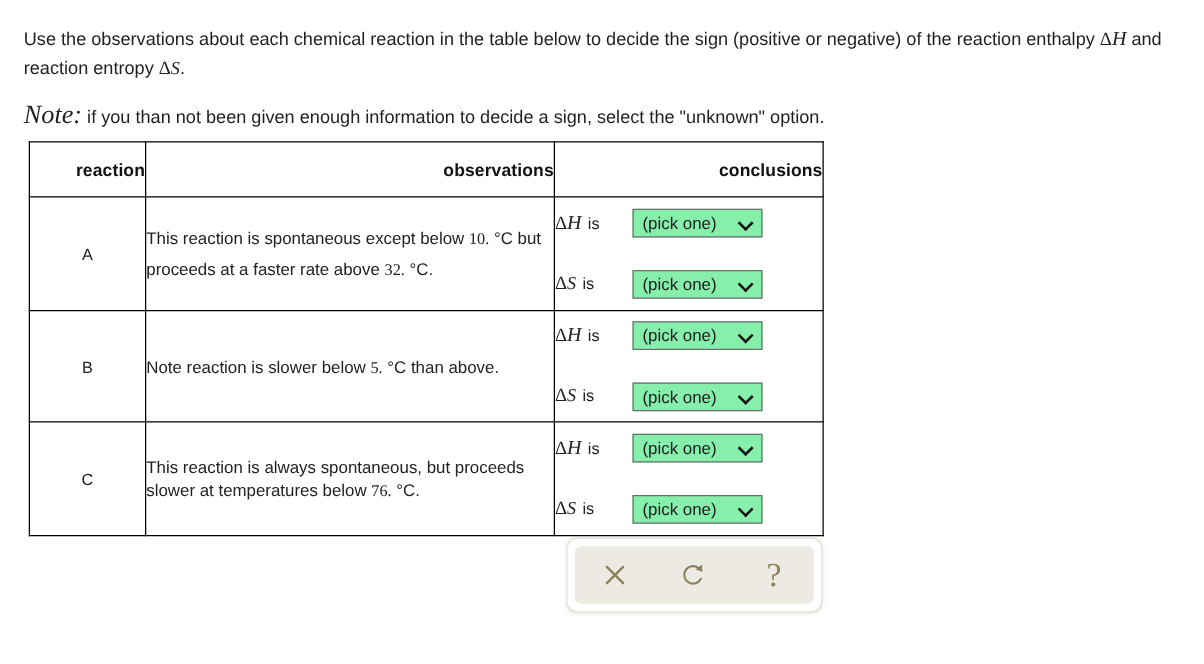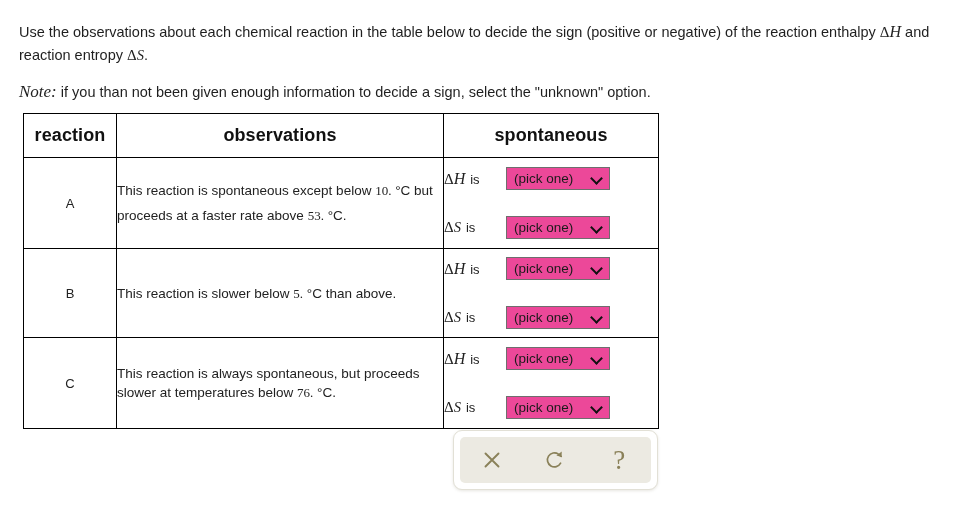--- a/index.html
+++ b/index.html
@@ -31,21 +31,21 @@
     left: 19px;
     top: 66px;
     width: 930px;
     font-size: 14.5px;
     line-height: 21px;
     color: #1f1f1f;
   }
   .note-label {
     font-family: "Liberation Serif", serif;
     font-style: italic;
-    font-size: 17px;
+    font-size: 21px;
   }
   
   .mathvar {
     font-family: "Liberation Serif", serif;
     font-style: italic;
     font-size: 16px;
     letter-spacing: 0;
   }
   .mathvar-s {
     font-family: "Liberation Serif", serif;
@@ -78,23 +78,23 @@
     border: 1px solid #000000;
     vertical-align: middle;
     padding: 0;
   }
   col.c-reaction { width: 93px; }
   col.c-observations { width: 327px; }
   col.c-conclusions { width: 215px; }
 
   th.hdr {
     height: 43px;
-    font-size: 18px;
+    font-size: 14px;
     font-weight: bold;
-    text-align: center;
+    text-align: right;
     color: #111;
     letter-spacing: .1px;
   }
 
   td.reaction-cell {
     text-align: center;
     font-size: 13px;
     color: #222;
   }
   td.obs-cell {
@@ -134,21 +134,21 @@
     margin-left: 5px;
   }
   .picker {
     display: inline-flex;
     align-items: center;
     justify-content: space-between;
     box-sizing: border-box;
     width: 104px;
     height: 23px;
     padding: 0 6px 0 7px;
-    background: #ec4899;
+    background: #86efac;
     border: 1px solid #6e6e6e;
     font-size: 13.5px;
     color: #1b1b1b;
     cursor: pointer;
     user-select: none;
   }
   .picker .chev {
     display: inline-block;
     width: 11px;
     height: 11px;
@@ -226,29 +226,29 @@
   <table class="grid">
     <colgroup>
       <col class="c-reaction">
       <col class="c-observations">
       <col class="c-conclusions">
     </colgroup>
     <thead>
       <tr>
         <th class="hdr">reaction</th>
         <th class="hdr">observations</th>
-        <th class="hdr">spontaneous</th>
+        <th class="hdr">conclusions</th>
       </tr>
     </thead>
     <tbody>
 
       <tr class="row-a">
         <td class="reaction-cell">A</td>
         <td class="obs-cell">
-          <span><span>This reaction is spontaneous except below </span><span class="num">10.</span><span> °C but proceeds at a faster rate above </span><span class="num">53.</span><span> °C.</span></span>
+          <span><span>This reaction is spontaneous except below </span><span class="num">10.</span><span> °C but proceeds at a faster rate above </span><span class="num">32.</span><span> °C.</span></span>
         </td>
         <td class="concl-cell">
           <div class="concl-line">
             <span class="concl-label"><span class="delta">Δ</span><span class="mathvar">H</span><span class="is">is</span></span>
             <span class="picker">
                 <span>(pick one)</span>
                 <span class="chev"></span>
               </span>
           </div>
           <div class="concl-line">
@@ -257,21 +257,21 @@
                 <span>(pick one)</span>
                 <span class="chev"></span>
               </span>
           </div>
         </td>
       </tr>
 
       <tr class="row-b">
         <td class="reaction-cell">B</td>
         <td class="obs-cell">
-          <span><span>This reaction is slower below </span><span class="num">5.</span><span> °C than above.</span></span>
+          <span><span>Note reaction is slower below </span><span class="num">5.</span><span> °C than above.</span></span>
         </td>
         <td class="concl-cell">
           <div class="concl-line">
             <span class="concl-label"><span class="delta">Δ</span><span class="mathvar">H</span><span class="is">is</span></span>
             <span class="picker">
                 <span>(pick one)</span>
                 <span class="chev"></span>
               </span>
           </div>
           <div class="concl-line">

